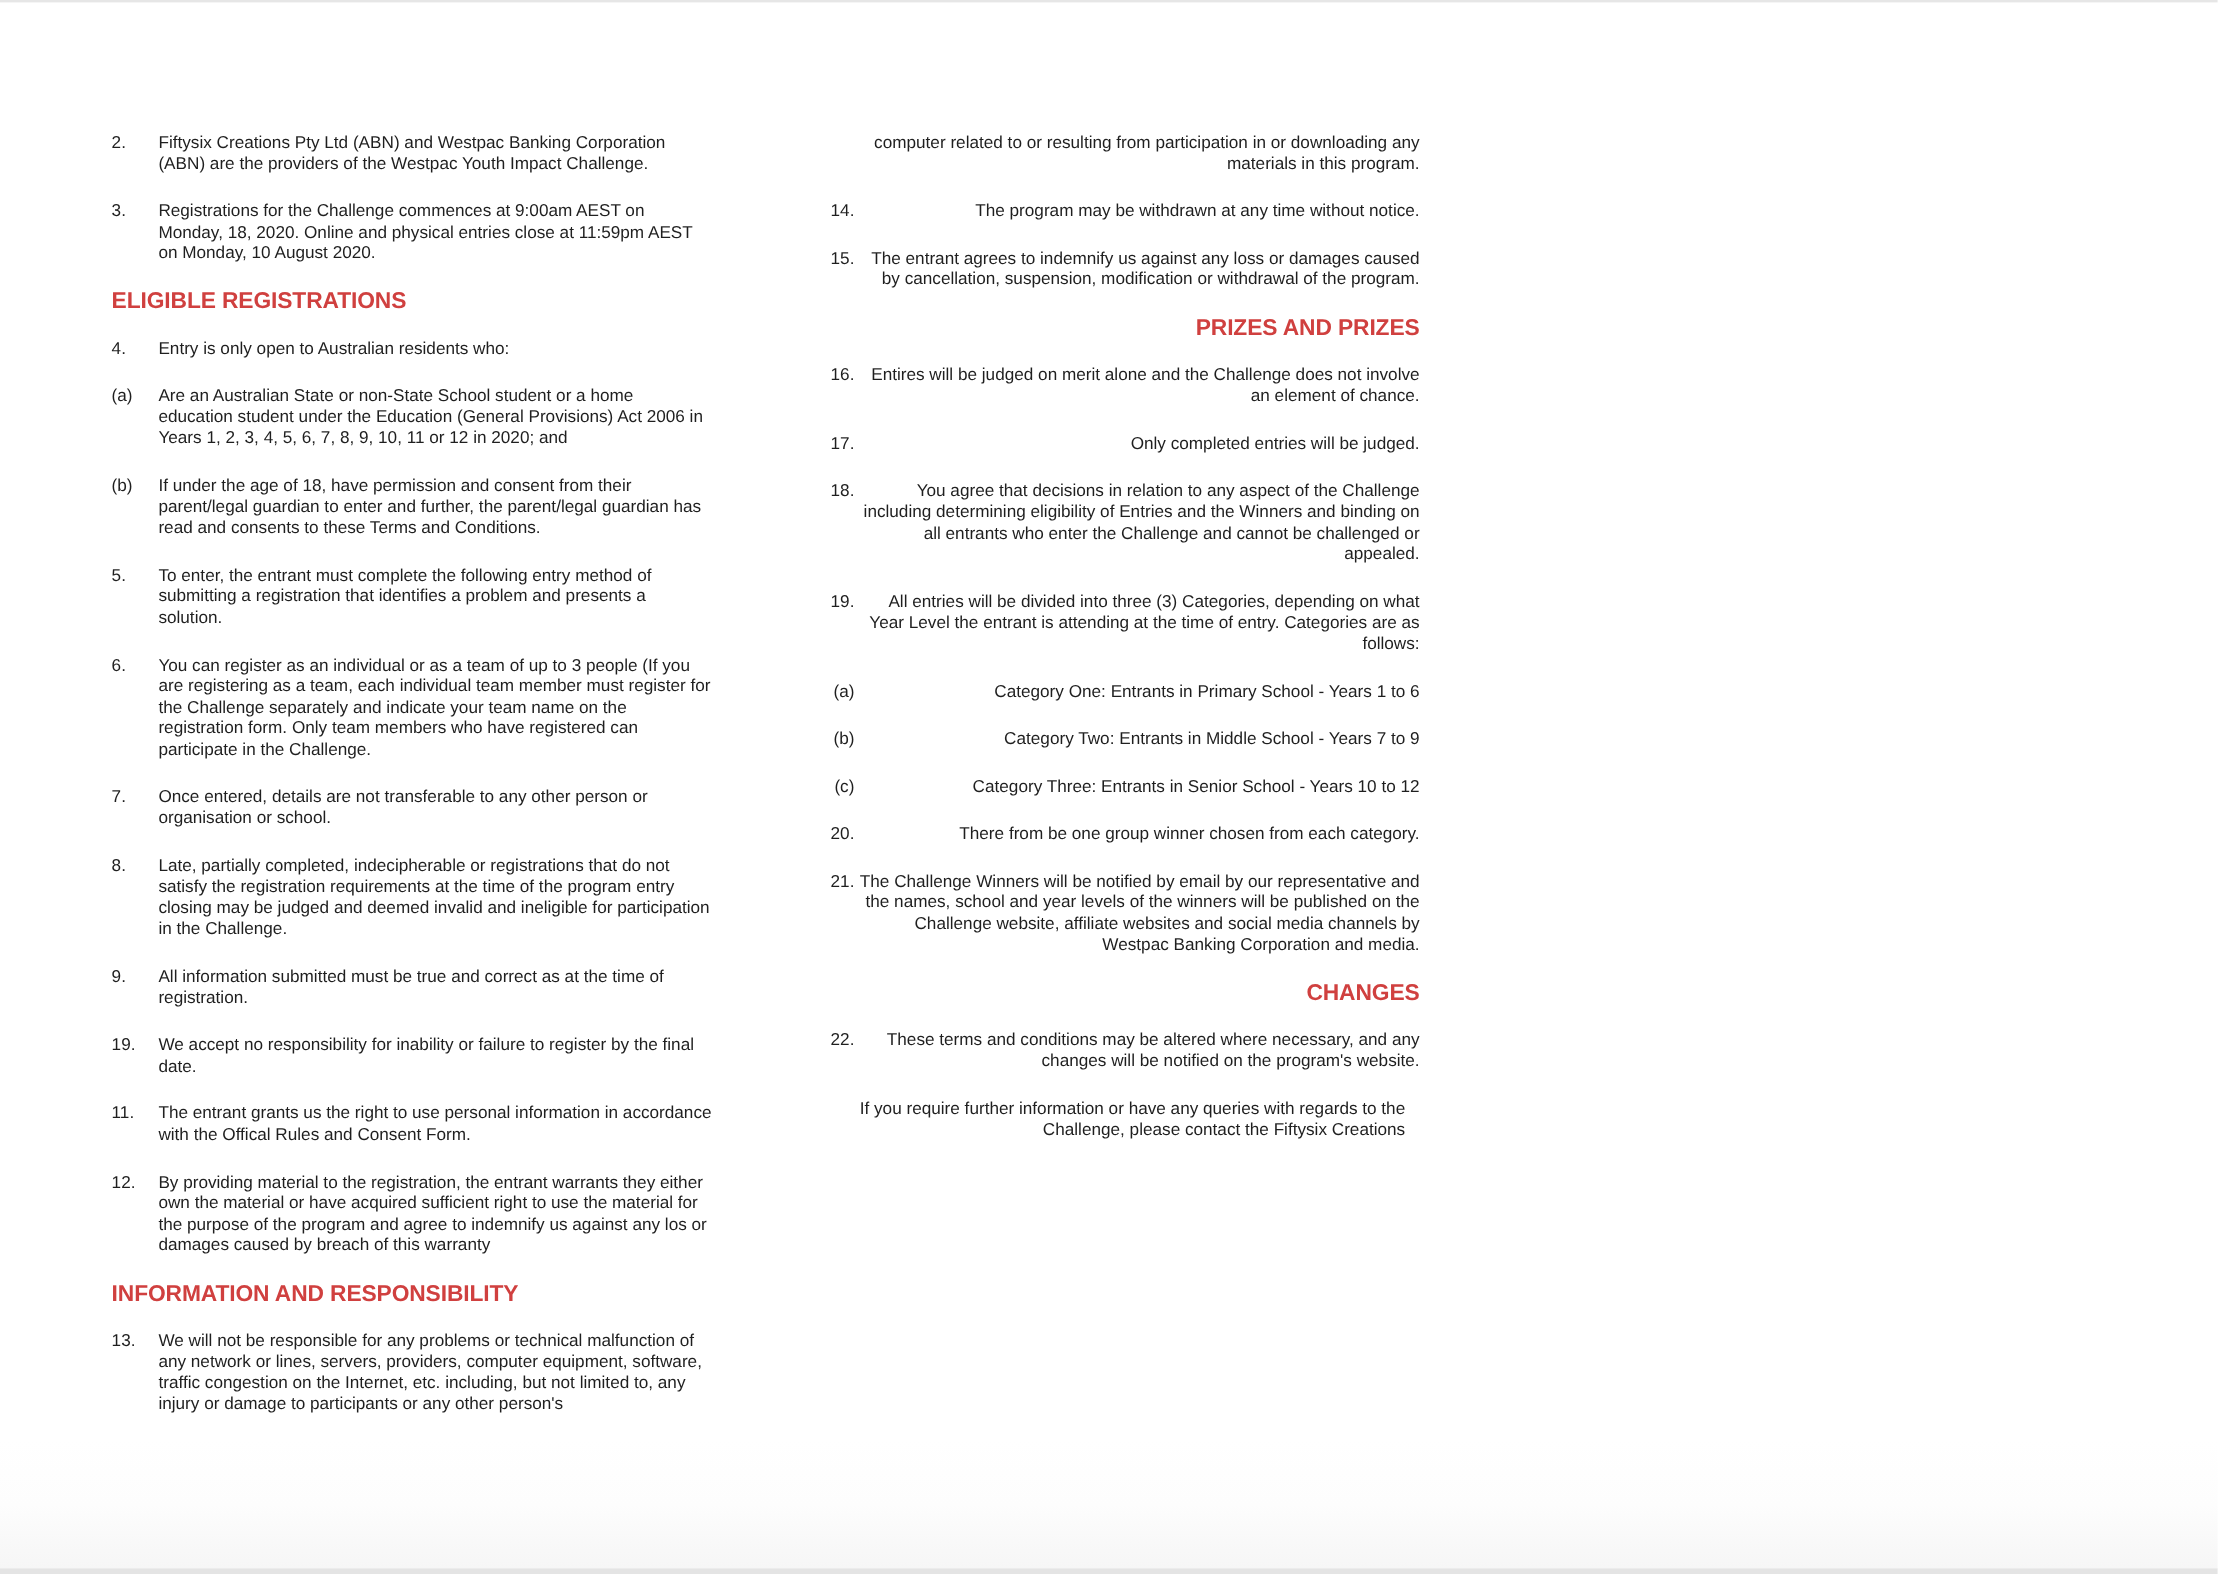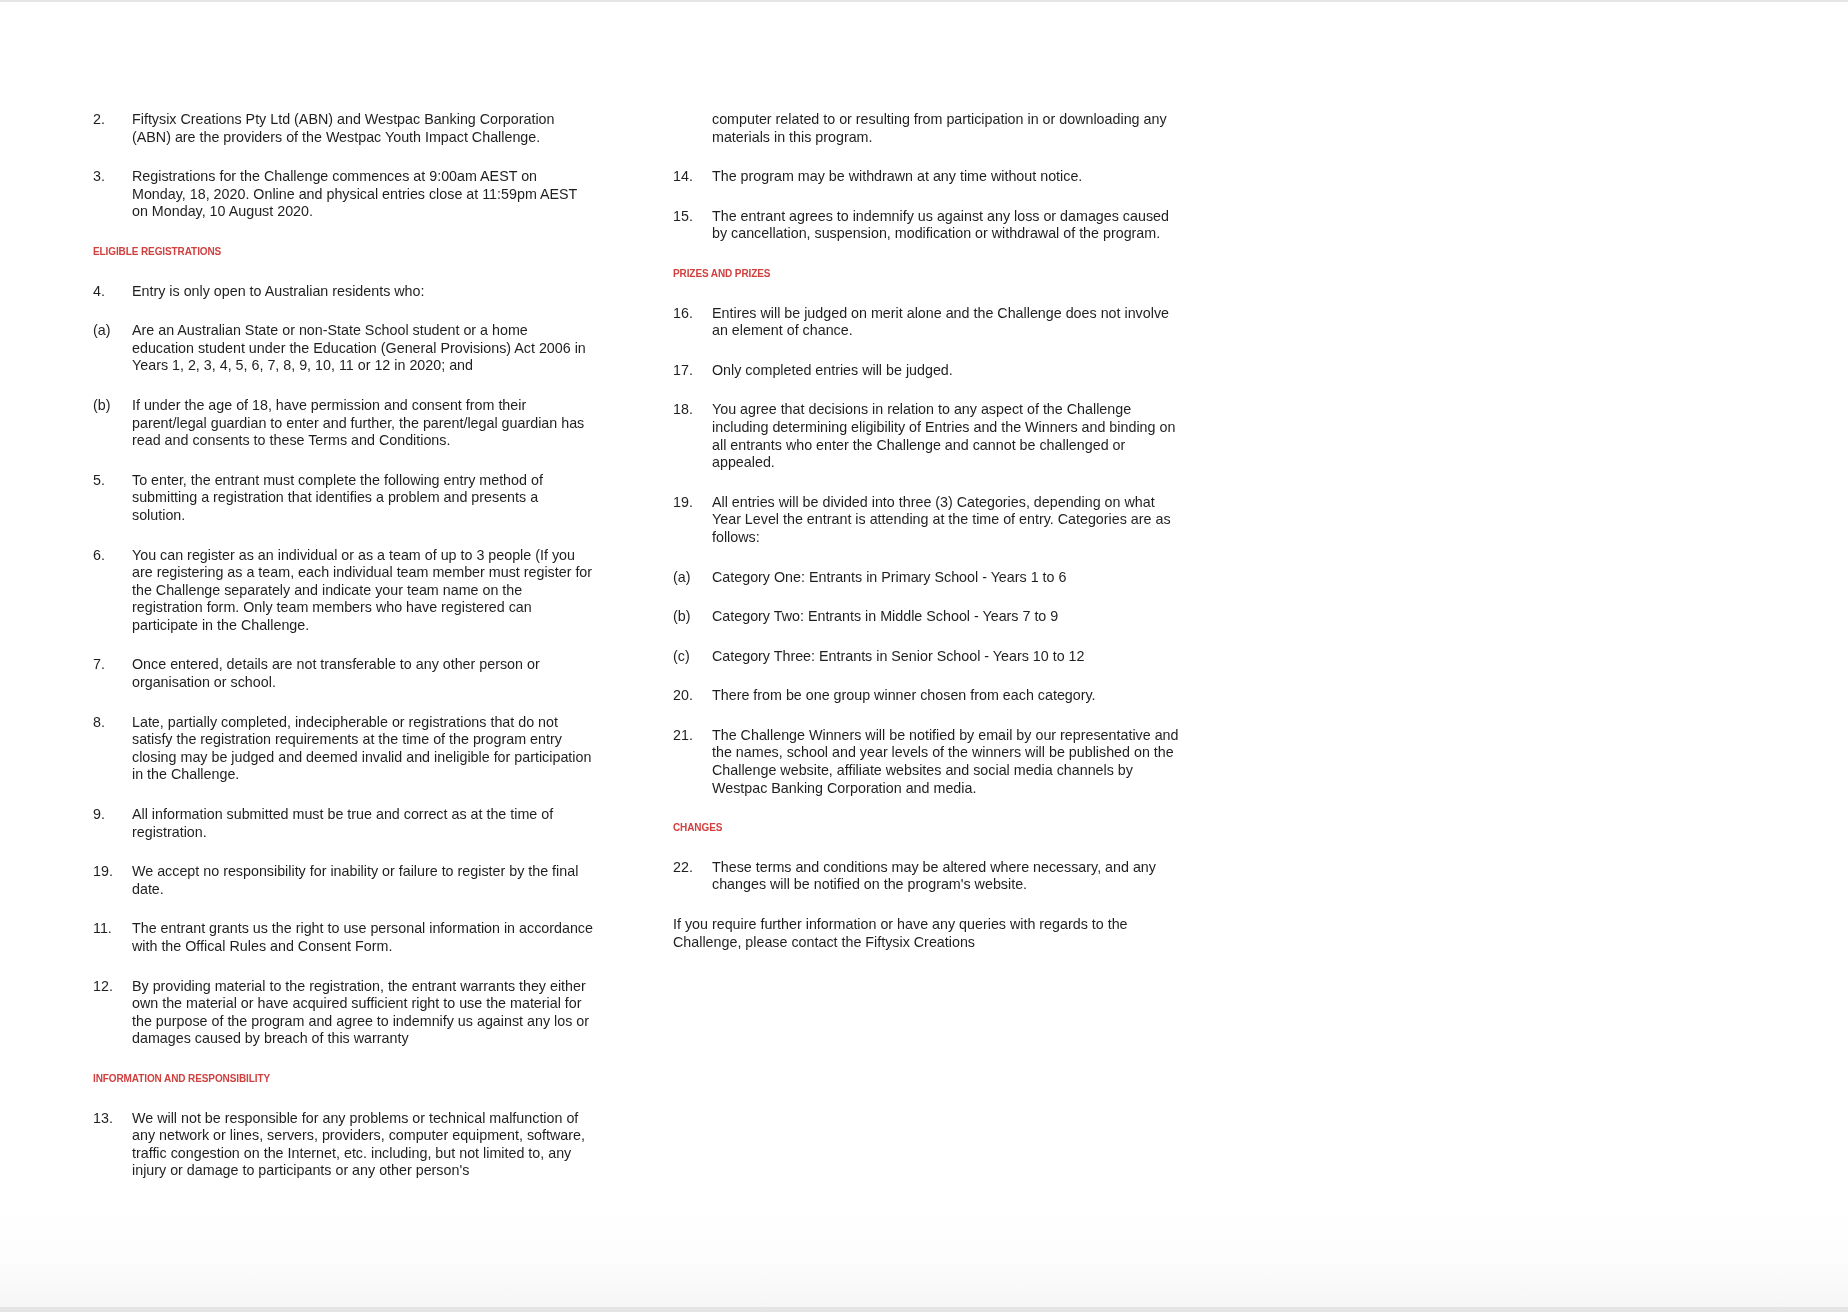--- a/index.html
+++ b/index.html
@@ -11,32 +11,32 @@
   }
   .top-line { position: absolute; left: 0; top: 0; width: 1848px; height: 2px; background: #e6e6e6; }
   .bottom-fade {
     position: absolute; left: 0; top: 1200px; width: 1848px; height: 108px;
     background: linear-gradient(to bottom, #ffffff 0%, #fdfdfd 50%, #f6f6f6 100%);
   }
   .bottom-bar { position: absolute; left: 0; top: 1307px; width: 1848px; height: 5px; background: #e4e4e4; }
 
   .column { position: absolute; top: 111px; width: 500px; font-size: 14.3px; line-height: 17.6px; }
   .col-left { left: 93px; }
-  .col-right { left: 673px; width: 510px; }
+  .col-right { left: 673px; width: 510px; text-align: right; }
 
   .item { display: flex; margin: 0 0 22px 0; }
   .item .num { flex: 0 0 39px; width: 39px; }
   .item .txt { flex: 1 1 auto; }
   .item.cont .num { visibility: hidden; }
 
   .heading {
-    color: #d0403f; font-weight: bold; font-size: 10px; letter-spacing: -0.1px;
+    color: #d0403f; font-weight: bold; font-size: 19px; letter-spacing: -0.1px;
     margin: 0 0 22px 0; line-height: 17.6px;
   }
-  .para { margin: 0; }
+  .para { margin: 12px; }
 </style>
 </head>
 <body>
 
 <div class="top-line"></div>
 
 <div class="column col-left">
   <div class="item">
       <span class="num">2.</span>
       <span class="txt">Fiftysix Creations Pty Ltd (ABN) and Westpac Banking Corporation (ABN) are the providers of the Westpac Youth Impact Challenge.</span>

